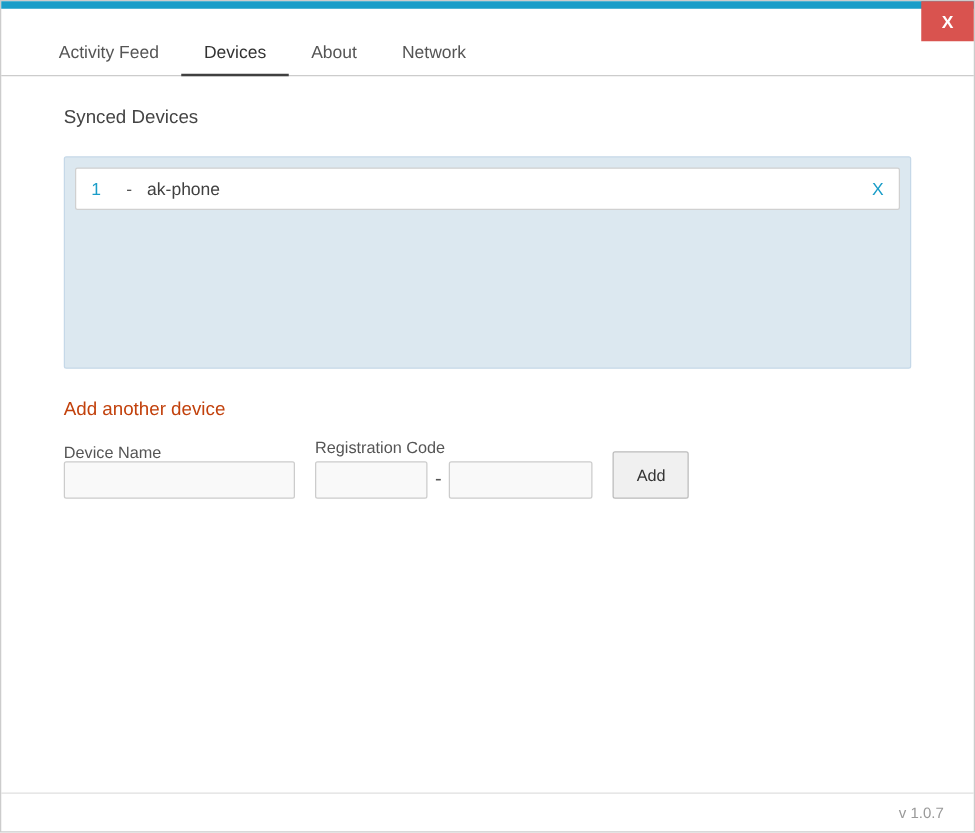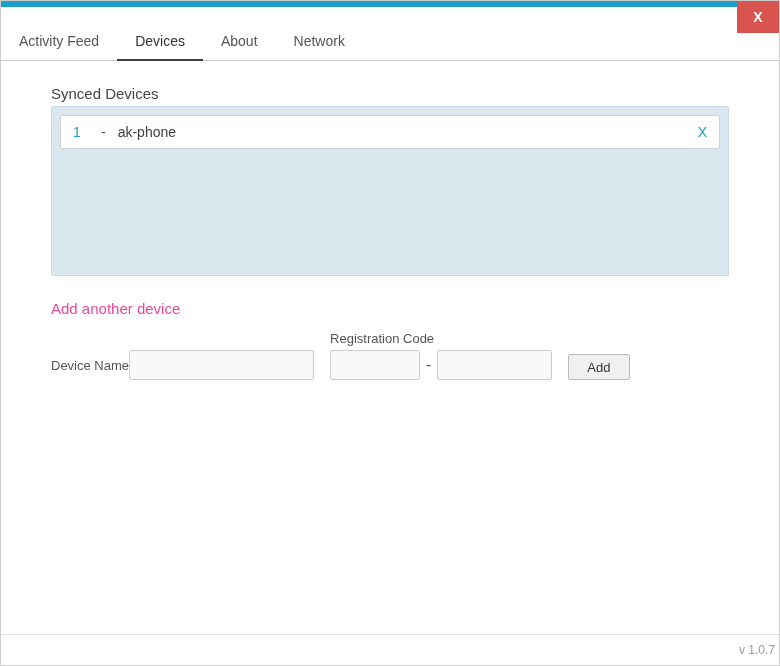--- a/index.html
+++ b/index.html
@@ -63,20 +63,21 @@
       font-weight: 300;
       color: #333;
       letter-spacing: 1px;
     }
     .tabs {
       display: flex;
       gap: 0;
       border-bottom: 1px solid #ccc;
       margin-left: -28px;
       margin-right: -28px;
+      padding-left: 28px;
     }
     .tab {
       padding: 8px 18px 10px 18px;
       font-size: 14px;
       color: #555;
       cursor: pointer;
       border-bottom: 2px solid transparent;
       margin-bottom: -1px;
       white-space: nowrap;
     }
@@ -86,21 +87,21 @@
       font-weight: 500;
     }
     .content {
       flex: 1;
       padding: 24px 50px;
       overflow-y: auto;
     }
     .section-title {
       font-size: 15px;
       color: #444;
-      margin-bottom: 4px;
+      margin-bottom: 23px;
     }
     .devices-list {
       background: #dce8f0;
       border: 1px solid #c5d8e8;
       border-radius: 2px;
       min-height: 170px;
       padding: 8px;
     }
     .device-item {
       background: #fff;
@@ -130,33 +131,32 @@
       color: #1a9dc8;
       font-size: 14px;
       cursor: pointer;
       font-weight: 400;
     }
     .add-section {
       margin-top: 24px;
     }
     .add-title {
       font-size: 15px;
-      color: #ec4899;
+      color: #c2410c;
       margin-bottom: 14px;
     }
     .form-row {
       display: flex;
       align-items: flex-end;
       gap: 16px;
     }
     .form-group {
       display: flex;
-      flex-direction: row;
+      flex-direction: column;
       gap: 0;
-      align-items: center;
     }
     .form-label {
       font-size: 13px;
       color: #555;
     }
     .form-input {
       border: 1px solid #ccc;
       border-radius: 2px;
       height: 30px;
       padding: 0 6px;
@@ -184,25 +184,25 @@
       line-height: 30px;
     }
     .add-btn {
       background: #f0f0f0;
       border: 1px solid #bbb;
       border-radius: 2px;
       padding: 5px 18px;
       font-size: 13px;
       color: #333;
       cursor: pointer;
-      height: 26px;
+      height: 38px;
       white-space: nowrap;
     }
     .footer {
-      padding: 8px 4px;
+      padding: 8px 24px;
       text-align: right;
       font-size: 12px;
       color: #999;
       border-top: 1px solid #e0e0e0;
       flex-shrink: 0;
     }
   </style>
 </head>
 <body>
 

